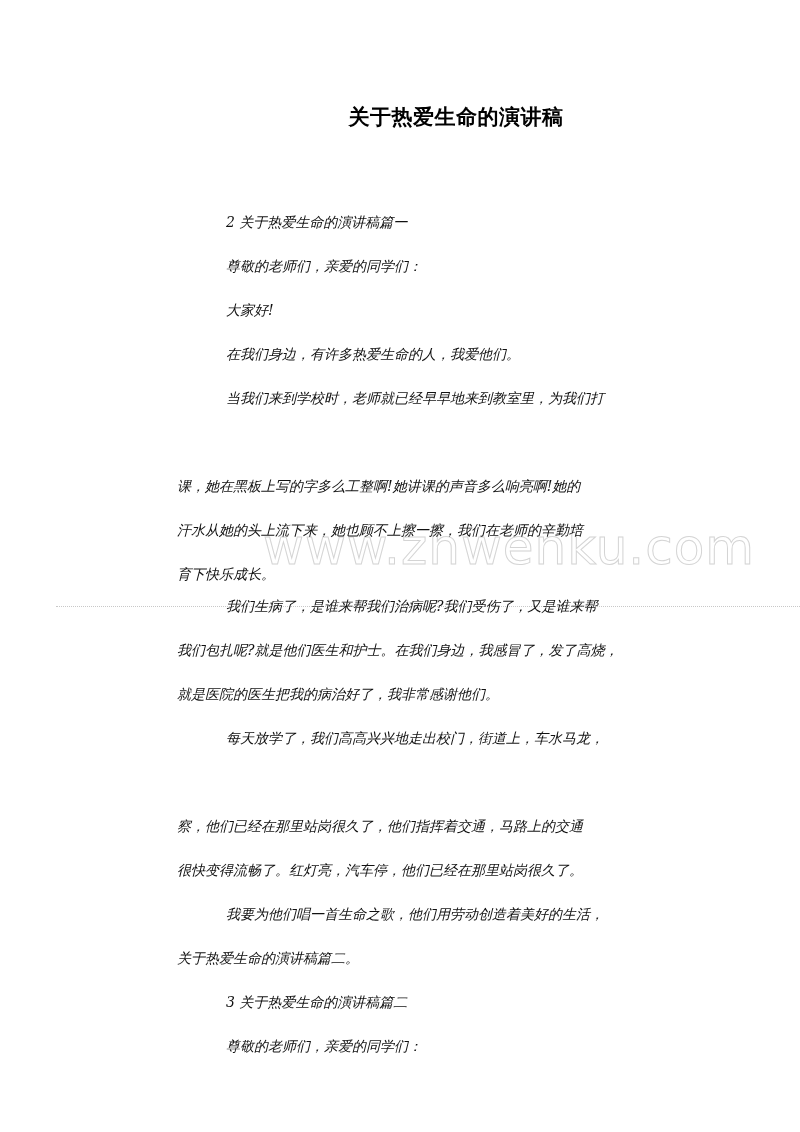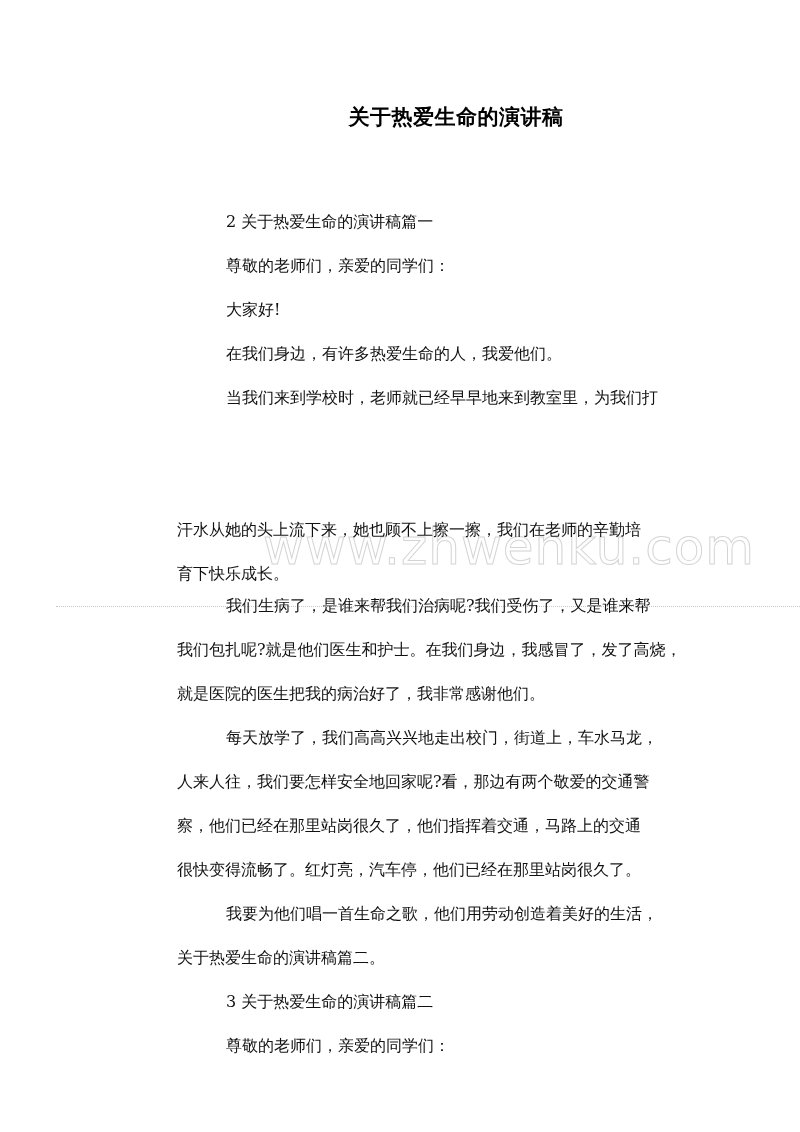--- a/index.html
+++ b/index.html
@@ -8,21 +8,21 @@
     font-family: "DejaVu Serif", "Liberation Serif", serif;
     color: #111111;
   }
   .page { position: absolute; left: 16px; top: 0; width: 800px; height: 976px; margin-left: 40px; }
   .title {
     position: absolute; top: 103px; left: 0; width: 800px; text-align: center;
     font-family: "DejaVu Sans", "Liberation Sans", sans-serif;
     font-weight: bold; font-size: 21px; letter-spacing: 0.5px; color: #000;
   }
   .line {
-    position: absolute; font-size: 16px; white-space: nowrap; line-height: 24px;
+    position: absolute; font-size: 14px; white-space: nowrap; line-height: 24px; font-style: italic;
   }
   .indent { left: 170px; }
   .full { left: 121px; }
   .watermark {
     position: absolute; left: 207px; top: 518px;
     font-family: "DejaVu Sans", "Liberation Sans", sans-serif;
     font-size: 50px; color: transparent; letter-spacing: 1px;
     -webkit-text-stroke: 1px #d0d0d0;
     opacity: 0.9;
   }
@@ -38,26 +38,26 @@
   <div class="title">关于热爱生命的演讲稿</div>
 
   <div class="dotline"></div>
   <div class="watermark">www.zhwenku.com</div>
 
   <div class="line indent" style="top:210px">2 关于热爱生命的演讲稿篇一</div>
   <div class="line indent" style="top:254px">尊敬的老师们，亲爱的同学们：</div>
   <div class="line indent" style="top:298px">大家好!</div>
   <div class="line indent" style="top:342px">在我们身边，有许多热爱生命的人，我爱他们。</div>
   <div class="line indent" style="top:386px">当我们来到学校时，老师就已经早早地来到教室里，为我们打</div>
+  <div class="line full" style="top:474px">课，她在黑板上写的字多么工整啊!她讲课的声音多么响亮啊!她的</div>
   <div class="line full" style="top:518px">汗水从她的头上流下来，她也顾不上擦一擦，我们在老师的辛勤培</div>
   <div class="line full" style="top:562px">育下快乐成长。</div>
   <div class="line indent" style="top:594px">我们生病了，是谁来帮我们治病呢?我们受伤了，又是谁来帮</div>
   <div class="line full" style="top:638px">我们包扎呢?就是他们医生和护士。在我们身边，我感冒了，发了高烧，</div>
   <div class="line full" style="top:682px">就是医院的医生把我的病治好了，我非常感谢他们。</div>
   <div class="line indent" style="top:726px">每天放学了，我们高高兴兴地走出校门，街道上，车水马龙，</div>
-  <div class="line full" style="top:770px">人来人往，我们要怎样安全地回家呢?看，那边有两个敬爱的交通警</div>
   <div class="line full" style="top:814px">察，他们已经在那里站岗很久了，他们指挥着交通，马路上的交通</div>
   <div class="line full" style="top:858px">很快变得流畅了。红灯亮，汽车停，他们已经在那里站岗很久了。</div>
   <div class="line indent" style="top:902px">我要为他们唱一首生命之歌，他们用劳动创造着美好的生活，</div>
   <div class="line full" style="top:946px">关于热爱生命的演讲稿篇二。</div>
   <div class="line indent" style="top:990px">3 关于热爱生命的演讲稿篇二</div>
   <div class="line indent" style="top:1034px">尊敬的老师们，亲爱的同学们：</div>
 </div>
 
 </body></html>

